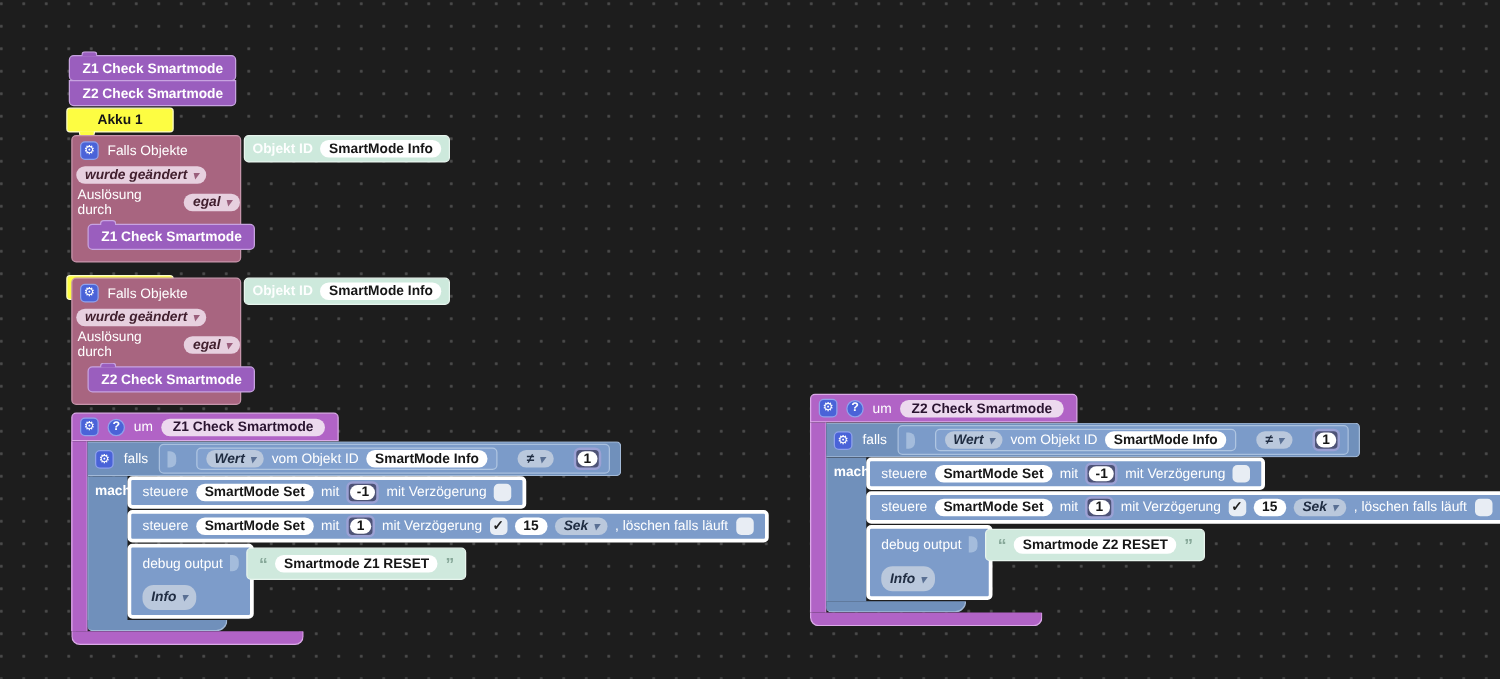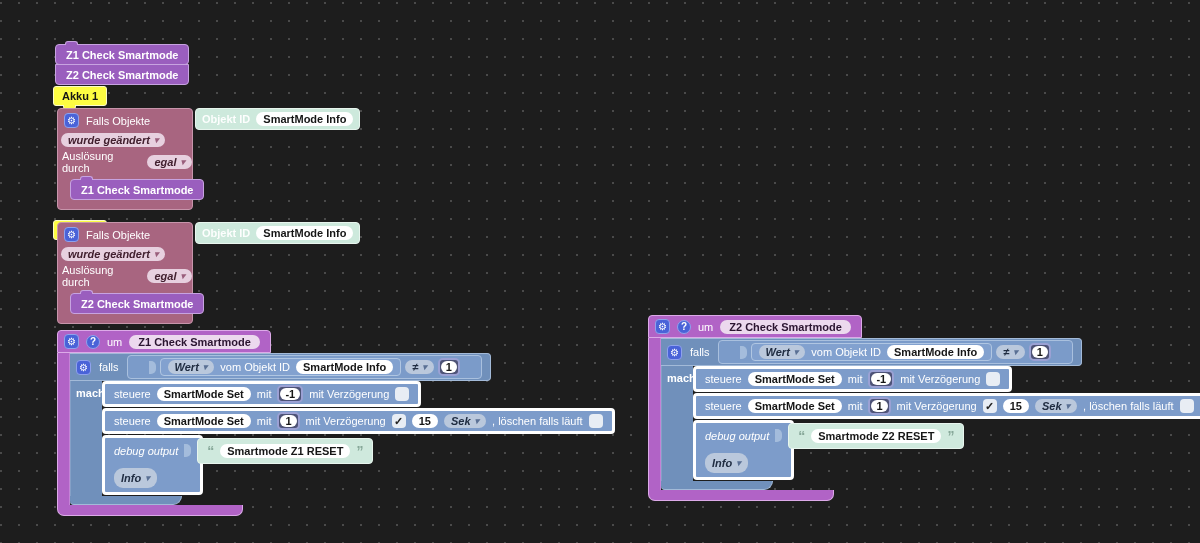--- a/index.html
+++ b/index.html
@@ -17,21 +17,21 @@
   .pcall {
     position:relative; width:max-content; height:21px; display:flex; align-items:center;
     background:#9a5ebe; border:1px solid #c7a3e0; border-radius:4px;
     padding:0 10px; color:#fff; font-weight:600;
   }
   .tab-t { position:absolute; top:-4px; left:9px; width:13px; height:4px;
     background:#9a5ebe; border:1px solid #c7a3e0; border-bottom:none; border-radius:3px 3px 0 0; }
   .ycomment {
     position:relative; width:max-content; height:20px; display:flex; align-items:center;
     background:#fdfd42; border:1px solid #fbfbc9; border-radius:3px;
-    padding:0 8px; color:#161616; font-weight:700;
+    padding:0 24px; color:#161616; font-weight:700;
   }
   .tab-b { position:absolute; bottom:-5px; left:9px; width:13px; height:5px;
     background:#fdfd42; border:1px solid #fbfbc9; border-top:none; border-radius:0 0 4px 4px; }
 
   .gear { flex:none; width:15px; height:15px; background:#4a63d8; border:1px solid #8fa2ec;
     border-radius:4px; color:#fff; font-size:10px; line-height:13px; text-align:center; }
   .help { flex:none; width:14px; height:14px; background:#4a63d8; border:1px solid #8fa2ec;
     border-radius:50%; color:#fff; font-size:10px; font-weight:700; line-height:12px; text-align:center; }
 
   .dd { display:inline-flex; align-items:center; gap:4px; border-radius:9px;
@@ -73,35 +73,35 @@
   .cbody { display:flex; align-items:stretch; }
   .cspine { flex:none; width:32px; background:#7090bb; border-left:1px solid rgba(163,186,216,0.4);
     padding:6px 0 0 5px; font-weight:600; }
   .crows { display:flex; flex-direction:column; align-items:flex-start; }
   .brow { position:relative; height:26px; display:flex; align-items:center; gap:6px;
     background:#7d9cca; border:3px solid #ffffff; border-radius:4px;
     padding:0 9px; width:max-content; margin-bottom:1px; }
   .cfoot { height:9px; width:112px; background:#7090bb;
     border:1px solid #a3bad8; border-top:none; border-left:none; border-radius:0 0 9px 4px; }
 
-  .cmp { display:inline-flex; align-items:center; gap:4px; background:#7b9bc9;
-    border:1px solid #a9c0de; border-radius:4px; padding:2px 21px; }
+  .cmp { display:inline-flex; align-items:center; gap:16px; background:#7b9bc9;
+    border:1px solid #a9c0de; border-radius:4px; padding:2px 6px; }
   .vblock { display:inline-flex; align-items:center; gap:6px; background:#82a1cf;
     border:1px solid #b0c6e2; border-radius:4px; padding:1px 7px; }
   .numblk { display:inline-flex; background:#4e5377; border:2px solid #9ba1d4;
     border-radius:5px; padding:1px; }
   .numblk .field { border-radius:7px; padding:0 5px; }
   .checkbox { flex:none; width:14px; height:14px; background:#e8edf4; border-radius:4px;
     display:inline-flex; align-items:center; justify-content:center;
     color:#222; font-size:11px; font-weight:700; line-height:1; }
   .plug { flex:none; width:7px; height:13px; background:#a9c0de; opacity:.9;
     border-radius:0 5px 5px 0; }
 
   .dbg { height:auto; flex-direction:column; align-items:flex-start; padding:2px 9px 4px 9px; }
-  .dbg-r1 { display:flex; align-items:center; gap:6px; height:21px;font-style:italic; }
+  .dbg-r1 { display:flex; align-items:center; gap:6px; height:21px; }
   .dbg-r2 { display:flex; height:20px; margin-top:1px; }
   .mint { position:absolute; left:calc(100% - 3px); top:-2px; height:26px;
     display:flex; align-items:center; gap:6px; padding:0 9px; width:max-content;
     background:#cfe9dd; border:1px solid #e8f5ee; border-radius:4px; }
   .q { color:#87a899; font-size:14px; font-weight:700; }
 </style>
 </head>
 <body>
 
 <div class="abs" style="left:55px; top:44px;">

